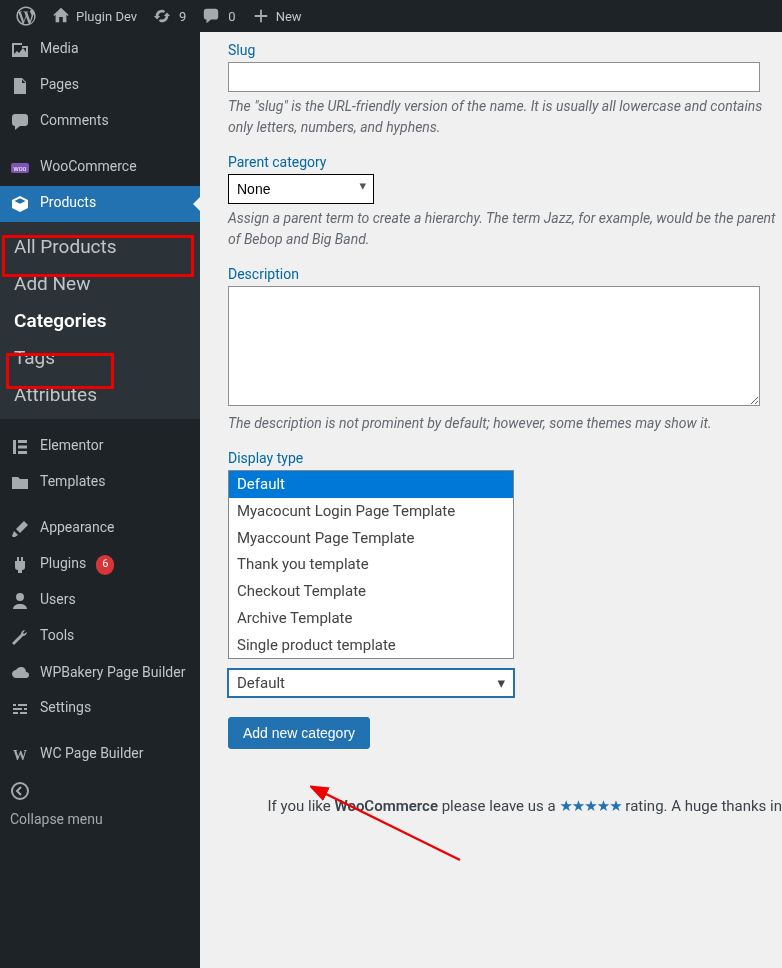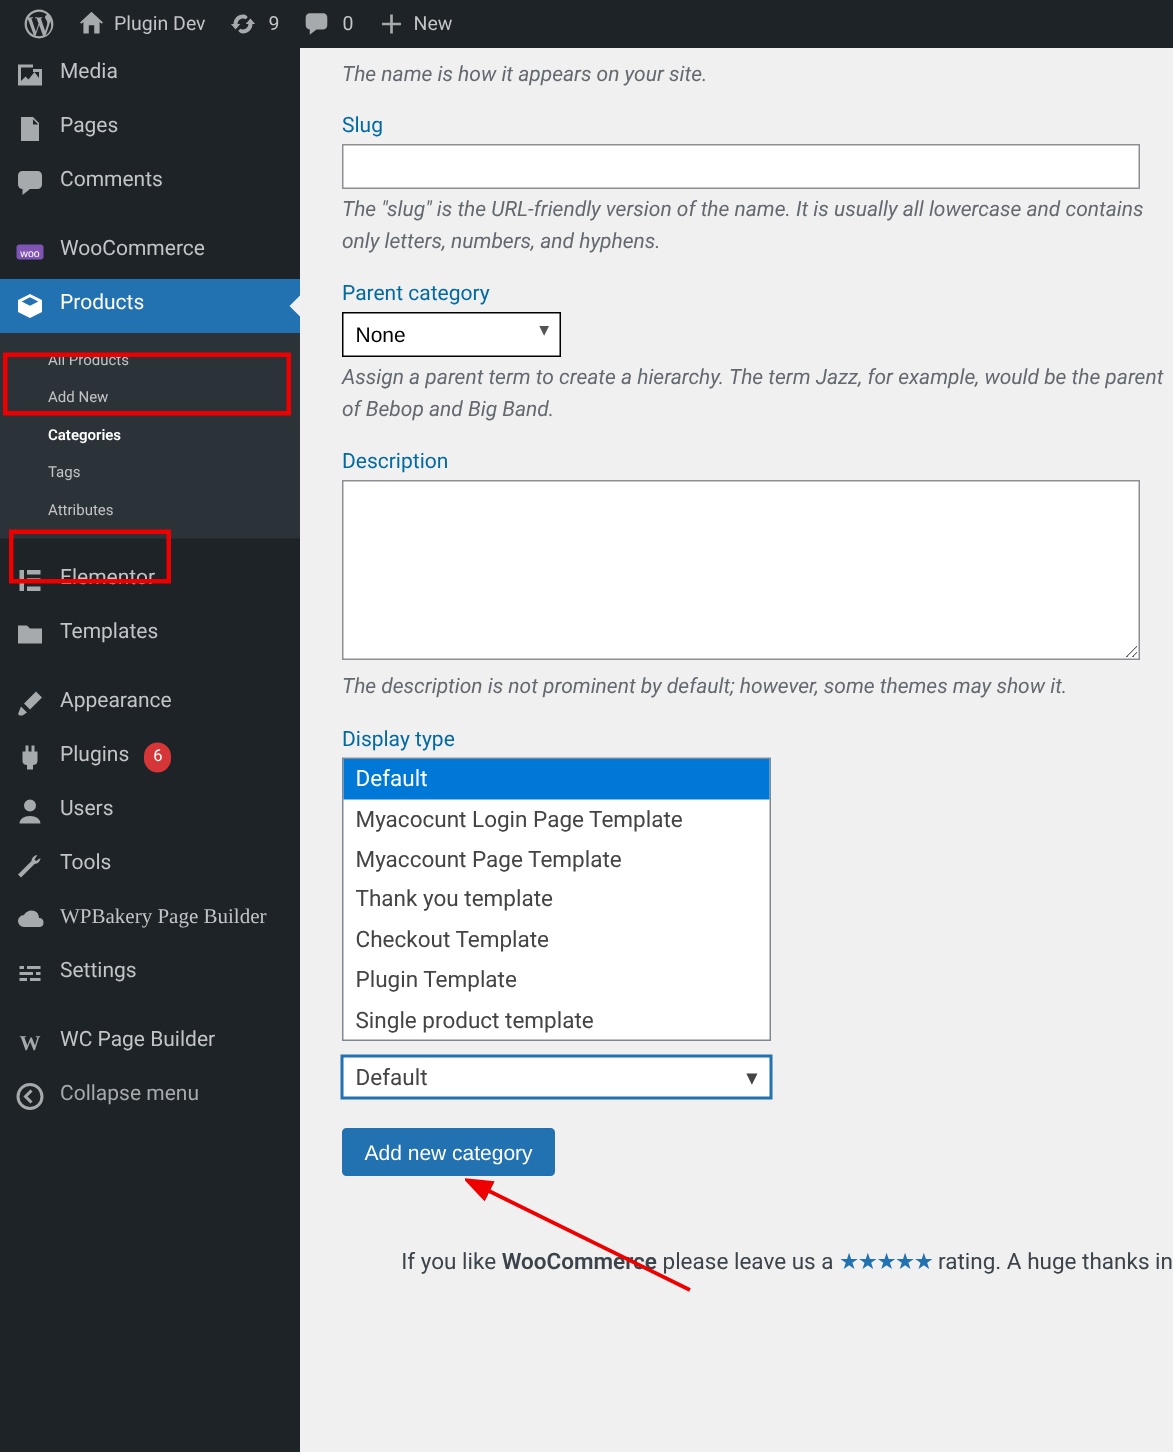--- a/index.html
+++ b/index.html
@@ -72,40 +72,39 @@
     top: 50%;
     margin-top: -8px;
     border: 8px solid transparent;
     border-right-color: #f1f1f1;
   }
   .submenu { list-style: none; background: #2c3338; padding: 6px 0;}
   .submenu-item {
     padding: 7px 12px 7px 14px;
     color: #c3c4c7;
     cursor: pointer;
-    font-size: 10px;
-    margin-left: 18px;
+    font-size: 19px;
   }
   .submenu-item.current { color: #fff; font-weight: 600; }
 
   .menu-separator { height: 10px; }
 
   .menu-item .badge {
     display:inline-block;
     background:#d63638;
     color:#fff;
     border-radius:9px;
     font-size:11px;
     padding:0 6px;
     line-height:17px;
     min-width:17px;
     text-align:center;
   }
 
-  .menu-item.collapse { color: #a7aaad; }
+  .menu-item.collapse { color: #a7aaad; flex-direction: column; }
   .menu-item.collapse .icon svg { fill: #a7aaad; }
 
   
   .hl {
     position: absolute;
     border: 3px solid #e00;
     pointer-events: none;
     z-index: 50;
   }
   .arrow {
@@ -367,21 +366,21 @@
           </svg>
         </span>
       <span>Tools</span>
     </li>
     <li class="menu-item">
       <span class="icon">
           <svg viewBox="0 0 20 20">
             <path d="M6 15c-2 0-4-2-4-4s2-4 4-4c1-2 3-3 5-3 3 0 5 2 5 5 2 0 3 1 3 3s-1 3-3 3H6z"></path>
           </svg>
         </span>
-      <span style="line-height:1.3;font-family:Liberation Serif, serif;">WPBakery Page Builder</span>
+      <span style="line-height:1.3;">WPBakery Page Builder</span>
     </li>
     <li class="menu-item">
       <span class="icon">
           <svg viewBox="0 0 20 20">
             <path d="M3 5h3v2H3V5zm5 0h9v2H8V5zM3 9h9v2H3V9zm11 0h3v2h-3V9zM3 13h5v2H3v-2zm7 0h7v2h-7v-2z"></path>
           </svg>
         </span>
       <span>Settings</span>
     </li>
 
@@ -414,21 +413,20 @@
   <defs>
       <marker id="ah" markerWidth="10" markerHeight="10" refX="2" refY="3" orient="auto">
         <path d="M0,0 L0,6 L8,3 z" fill="#e00"></path>
       </marker>
     </defs>
   <line x1="150" y1="80" x2="12" y2="12" stroke="#e00" stroke-width="2.5" marker-end="url(#ah)"></line>
 </svg>
 
 <div class="content">
 
-  <p class="help" style="font-style:italic;color:#646970;font-size:14px;margin-bottom:18px;">The name is how it appears on your site.</p>
 
   <div class="form-field">
     <label>Slug</label>
     <input type="text" value="" style="">
     <p class="help">The "slug" is the URL-friendly version of the name. It is usually all lowercase and contains only letters, numbers, and hyphens.</p>
   </div>
 
   <div class="form-field">
     <label>Parent category</label>
     <div class="select-wrap small">
@@ -446,21 +444,21 @@
   </div>
 
   <div class="form-field" style="margin-bottom:0;">
     <label>Display type</label>
     <div class="listbox">
       <div class="opt selected">Default</div>
       <div class="opt">Myacocunt Login Page Template</div>
       <div class="opt">Myaccount Page Template</div>
       <div class="opt">Thank you template</div>
       <div class="opt">Checkout Template</div>
-      <div class="opt">Plugin Template</div>
+      <div class="opt">Archive Template</div>
       <div class="opt">Single product template</div>
     </div>
     <div class="select-below">
       <span>Default</span>
       <span>▾</span>
     </div>
   </div>
 
   <button class="btn-primary">Add new category</button>
 

